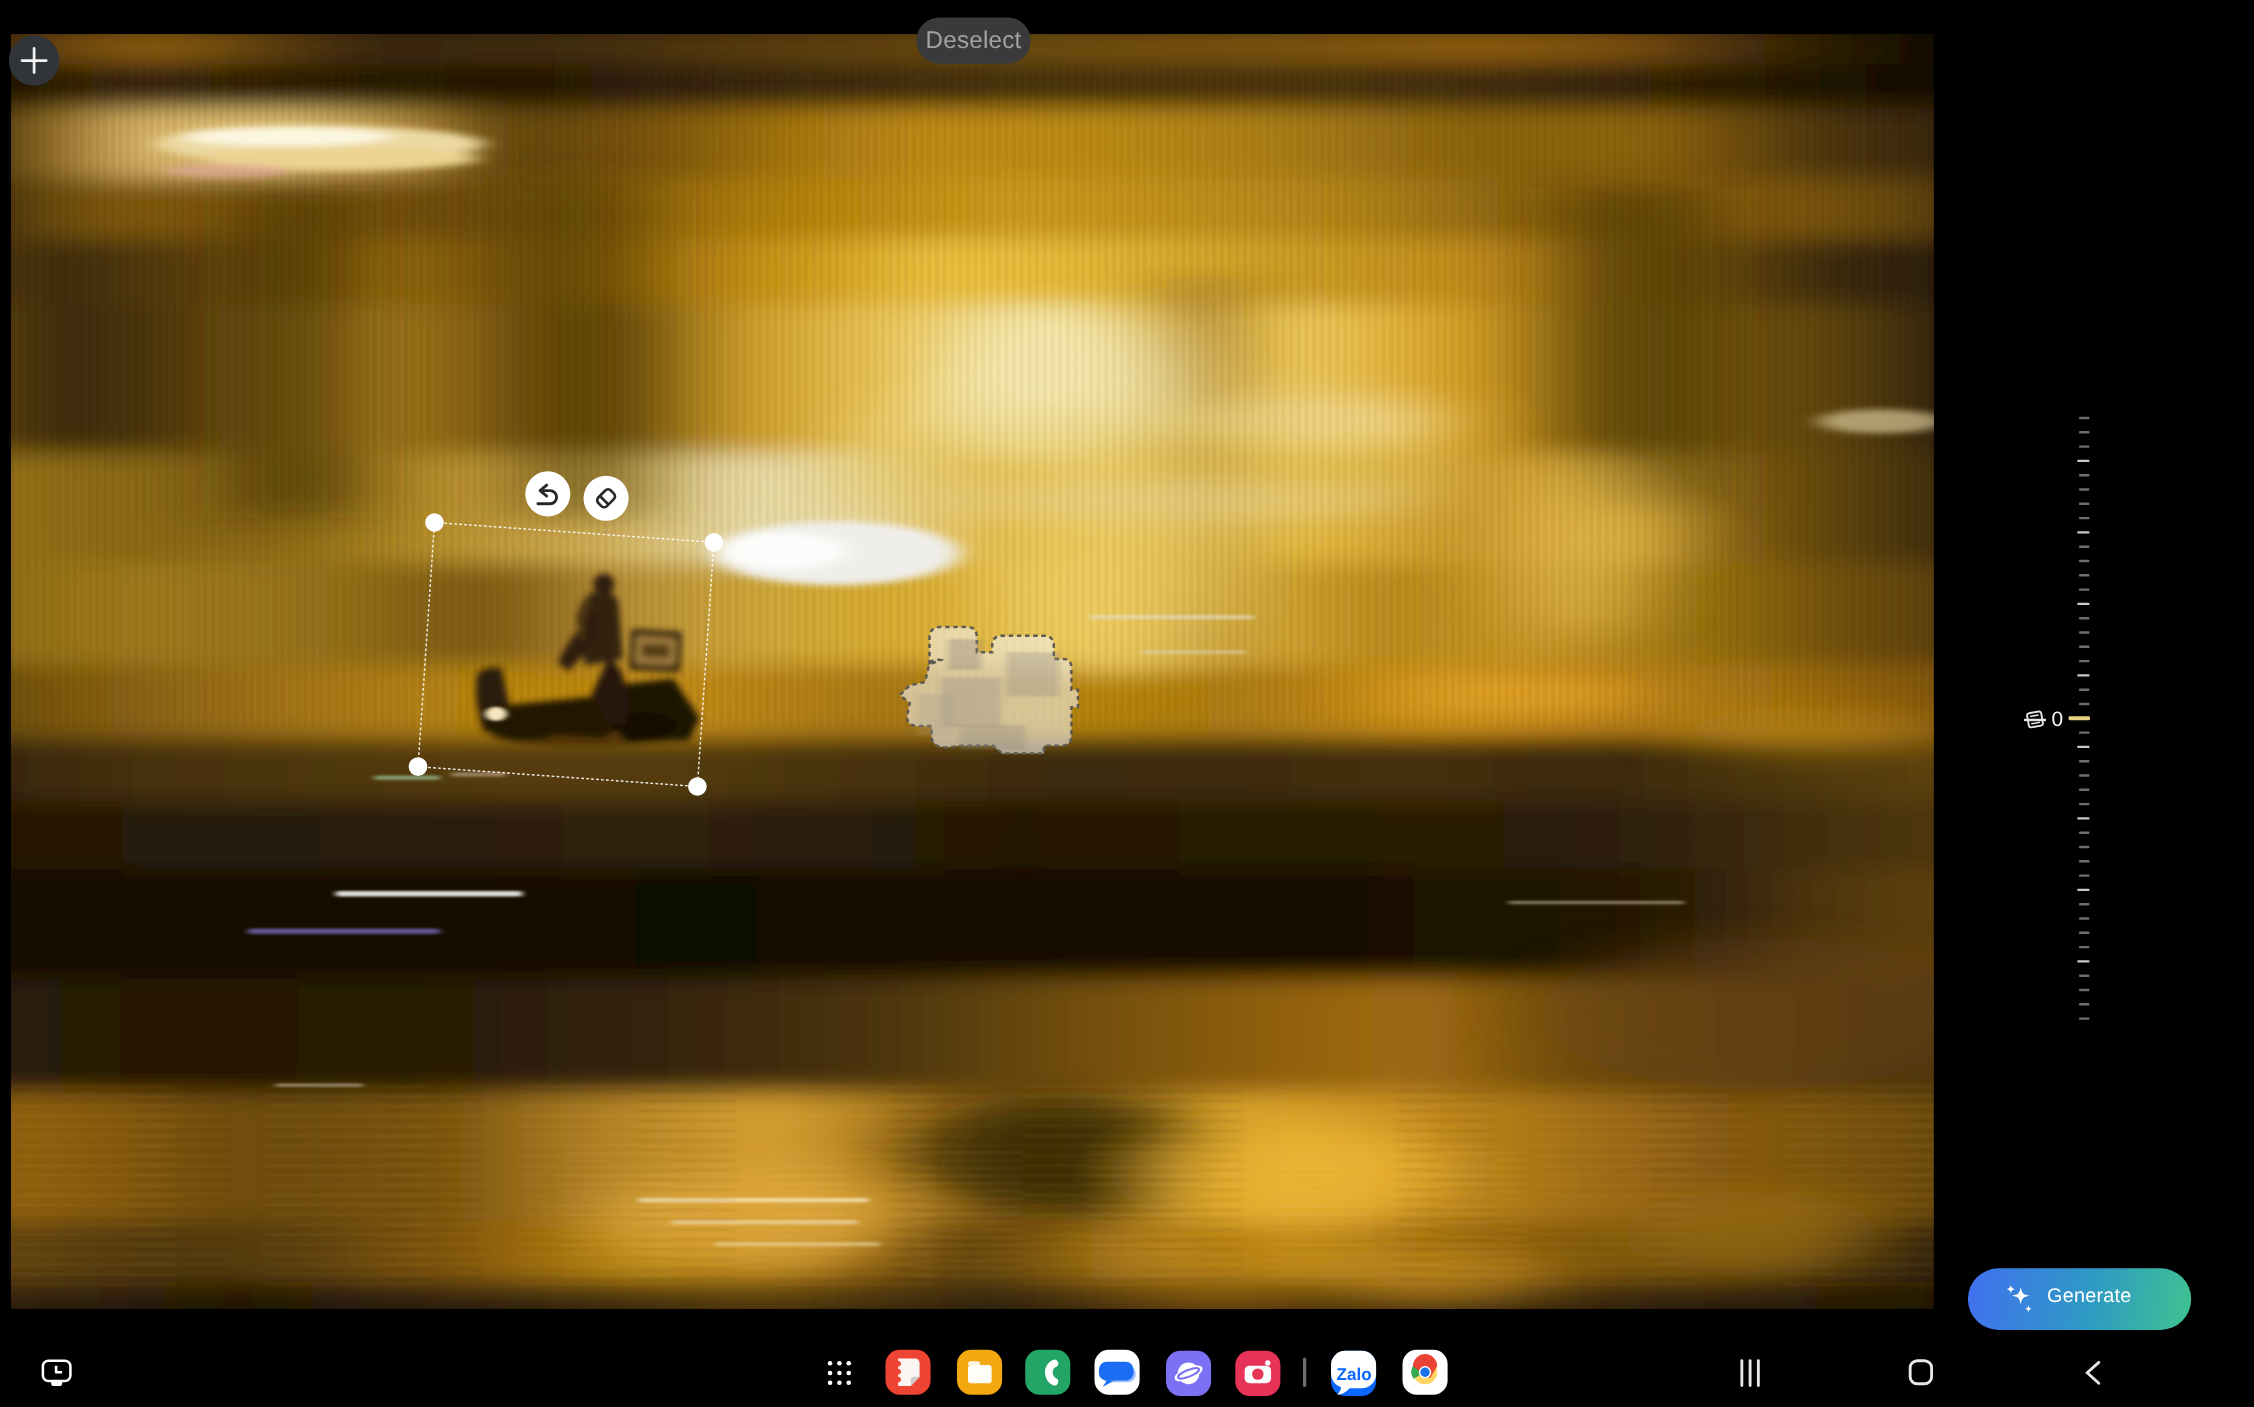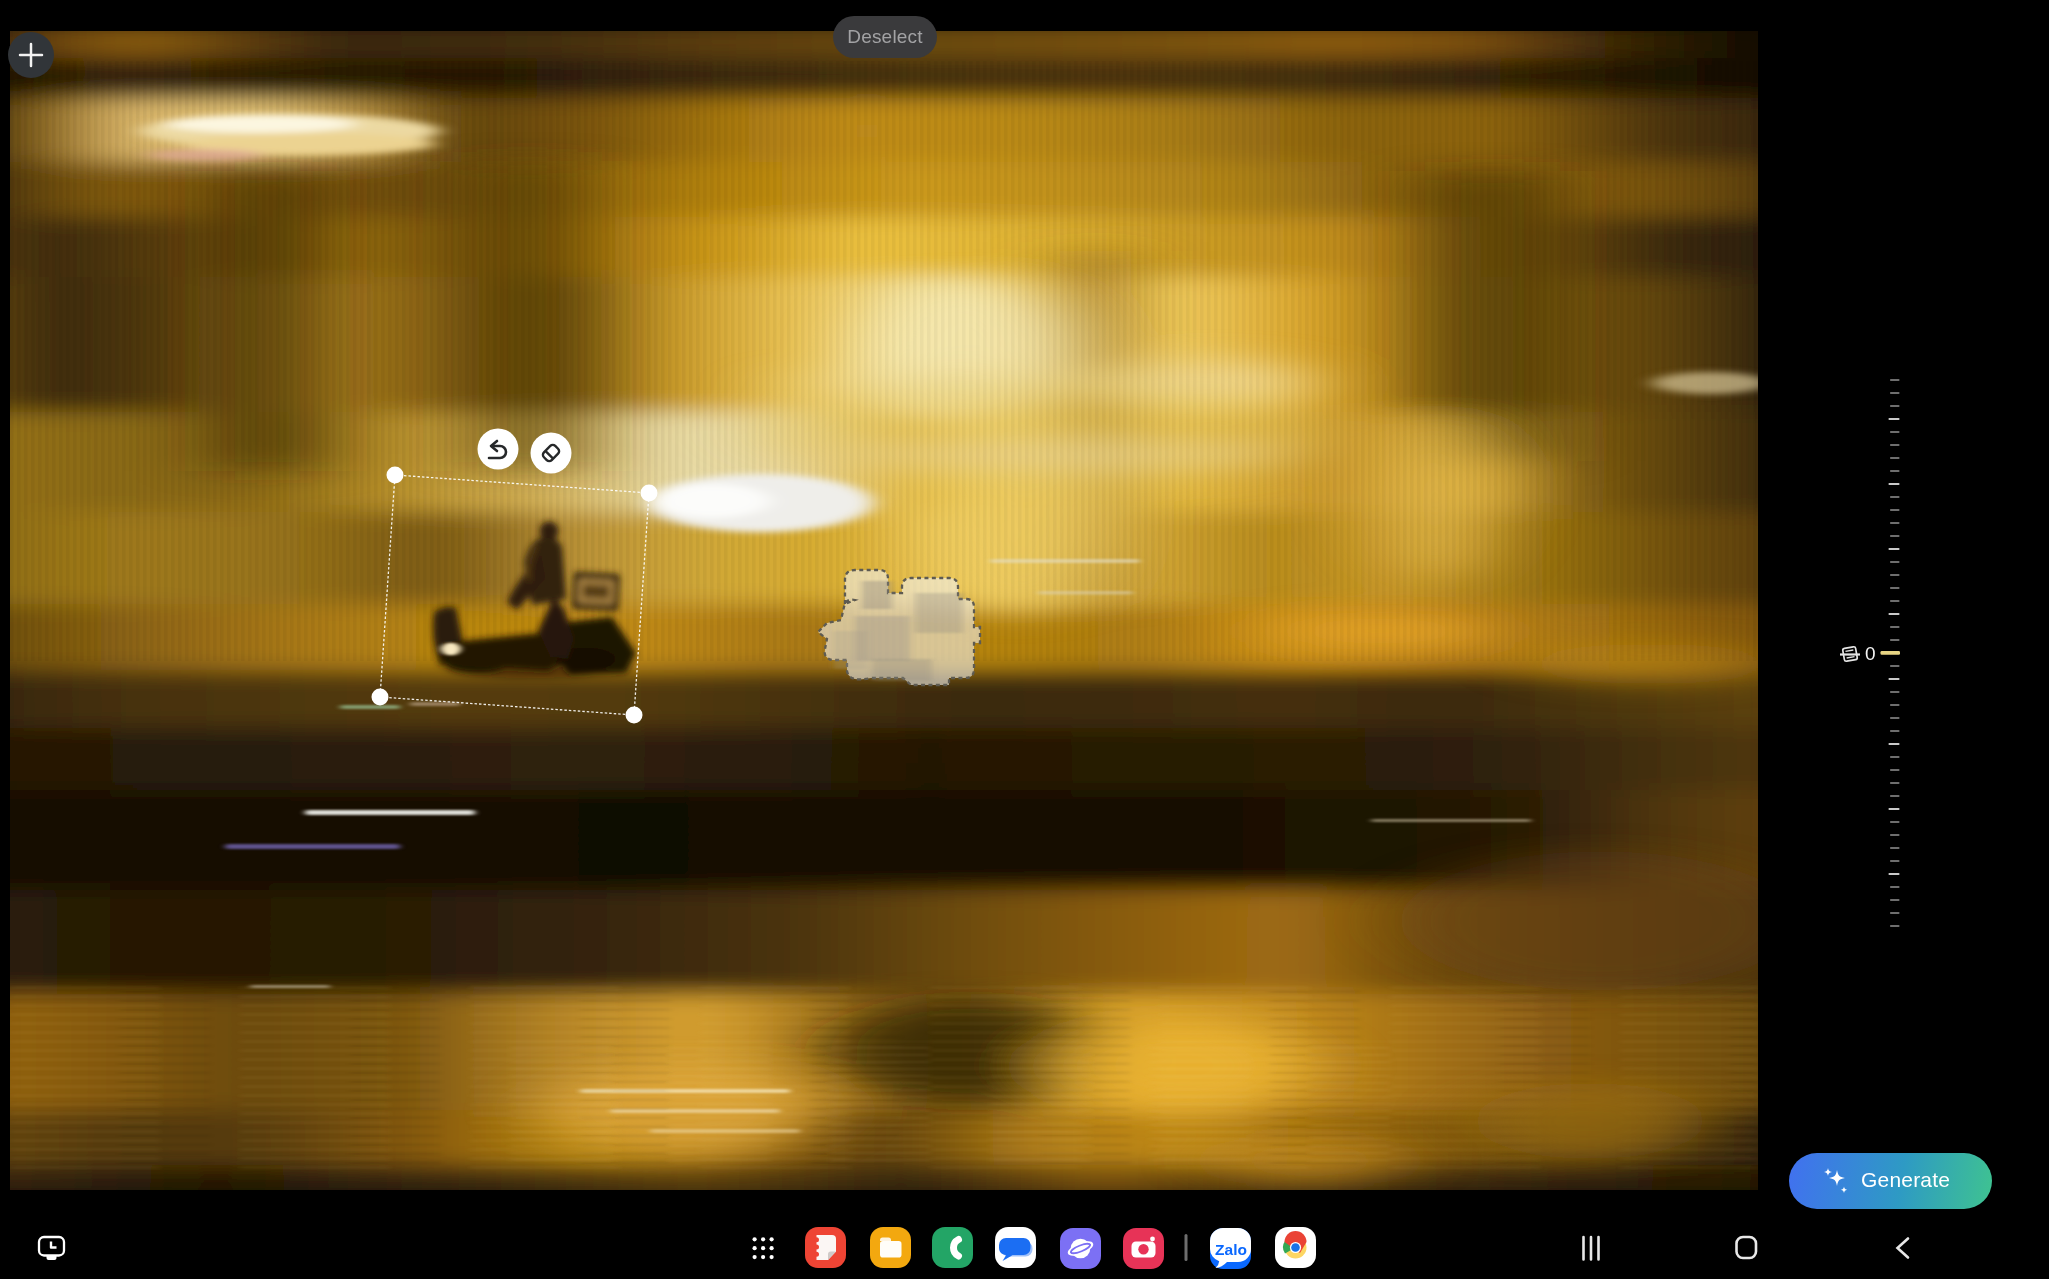--- a/index.html
+++ b/index.html
@@ -1,19 +1,19 @@
 <!DOCTYPE html>
 <html><head><meta charset="utf-8">
 <style>
 html,body{margin:0;padding:0;background:#000;}
 body{width:2049px;height:1279px;position:relative;overflow:hidden;font-family:"Liberation Sans",sans-serif;}
 .abs{position:absolute;}
-#deselect{left:833px;top:16px;width:104px;height:42px;border-radius:21px;background:#3a3a3c;color:#a2a2a4;font-size:19px;font-weight:500;line-height:42px;text-align:center;letter-spacing:.2px;}
+#deselect{left:833px;top:16px;width:104px;height:42px;border-radius:21px;background:#3a3a3c;color:#a2a2a4;font-size:22px;font-weight:500;line-height:42px;text-align:center;letter-spacing:.2px;}
 #gen{left:1789px;top:1153px;width:203px;height:56px;border-radius:28px;background:linear-gradient(100deg,#4170f0 0%,#2e9ac4 55%,#3fc390 100%);color:#fff;}
-#gen span{position:absolute;left:72px;top:15px;font-size:21px;font-weight:500;letter-spacing:.2px;color:#fff;}
+#gen span{position:absolute;left:72px;top:15px;font-size:18px;font-weight:500;letter-spacing:.2px;color:#fff;}
 </style></head>
 <body>
 <svg class="abs" style="left:10px;top:31px" width="1748" height="1159" viewBox="0 0 1748 1159">
 <defs>
 <linearGradient id="g0">
         <stop offset="0.0%" stop-color="#140d04"></stop>
         <stop offset="5.1%" stop-color="#6a4408"></stop>
         <stop offset="10.3%" stop-color="#8a5c0e"></stop>
         <stop offset="20.6%" stop-color="#3a260a"></stop>
         <stop offset="32.0%" stop-color="#442e08"></stop>

